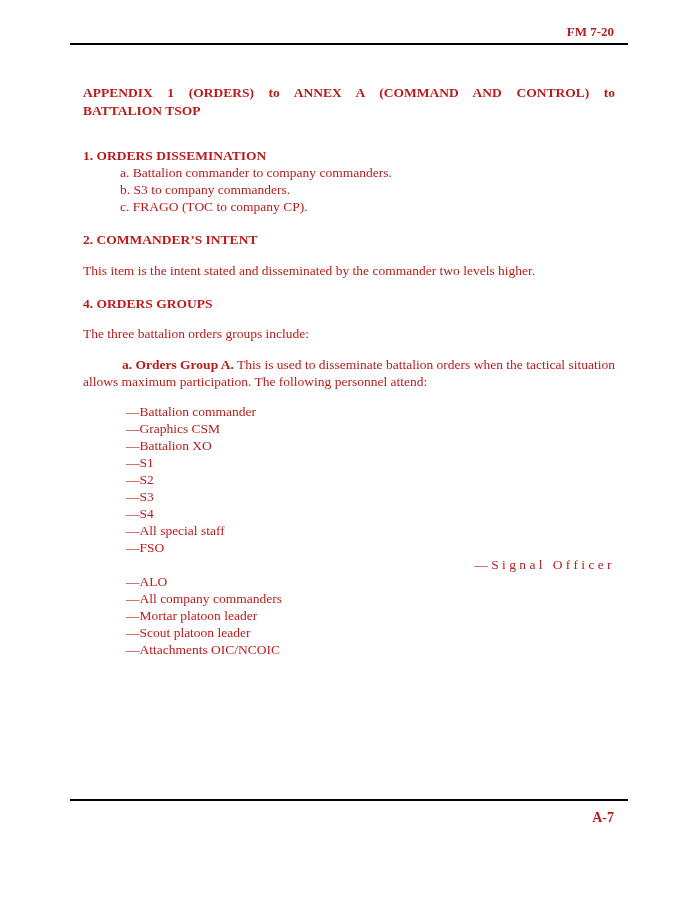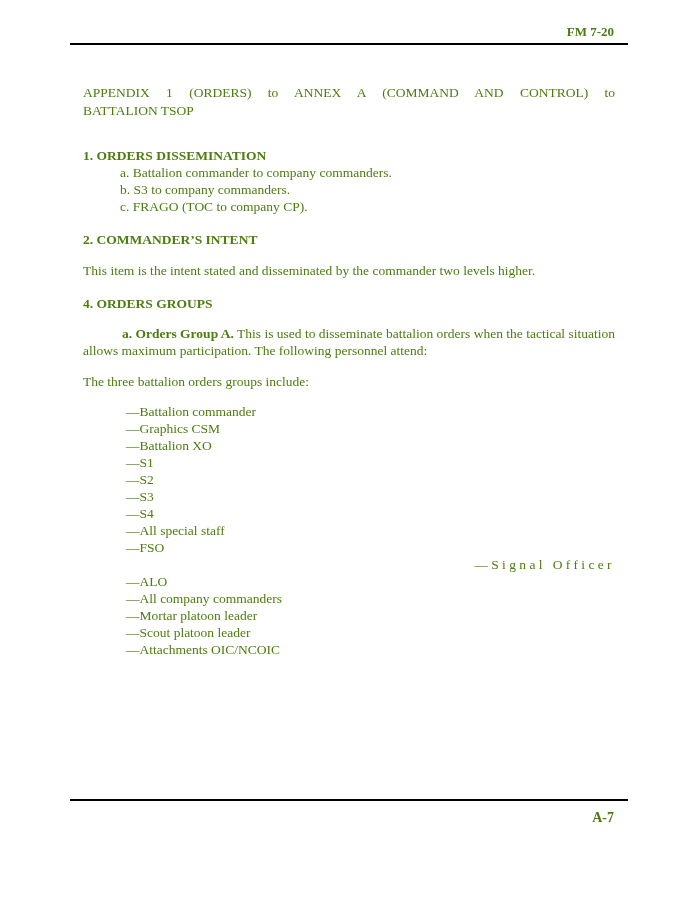--- a/index.html
+++ b/index.html
@@ -6,21 +6,21 @@
   body { background: #ffffff; }
 
   .page {
     position: relative;
     width: 698px;
     height: 901px;
     background: #ffffff;
     font-family: "Liberation Serif", serif;
     font-size: 13.5px;
     line-height: 17px;
-    color: #4d7c0f;
+    color: #b91c1c;
     overflow: hidden;
   }
 
   .doc-id {
     position: absolute;
     top: 23px;
     right: 84px;
     font-weight: bold;
     font-size: 13px;
   }
@@ -45,21 +45,21 @@
   }
 
   .content {
     position: absolute;
     top: 84px;
     left: 83px;
     width: 532px;
   }
 
   .title {
-    font-weight: normal;
+    font-weight: bold;
     line-height: 18px;
   }
   .title-line-1 { text-align: justify; text-align-last: justify; }
 
   .section { margin-top: 16px; }
   .section.first { margin-top: 27px; }
 
   .heading { font-weight: bold; }
   .para { text-align: justify; }
 
@@ -95,22 +95,22 @@
     </div>
 
     <div class="section">
       <div class="heading">2. COMMANDER’S INTENT</div>
       <p class="para">This item is the intent stated and disseminated by the commander two levels higher.</p>
     </div>
 
 
     <div class="section">
       <div class="heading">4. ORDERS GROUPS</div>
+      <p class="para">The three battalion orders groups include:</p>
       <p class="para indent-first"><b>a. Orders Group A.</b><span> This is used to disseminate battalion orders when the tactical situation allows maximum participation. The following personnel attend:</span></p>
-      <p class="para">The three battalion orders groups include:</p>
       <div class="dash-list">
         <div class="dash-item">—Battalion commander</div>
         <div class="dash-item">—Graphics CSM</div>
         <div class="dash-item">—Battalion XO</div>
         <div class="dash-item">—S1</div>
         <div class="dash-item">—S2</div>
         <div class="dash-item">—S3</div>
         <div class="dash-item">—S4</div>
         <div class="dash-item">—All special staff</div>
         <div class="dash-item">—FSO</div>

